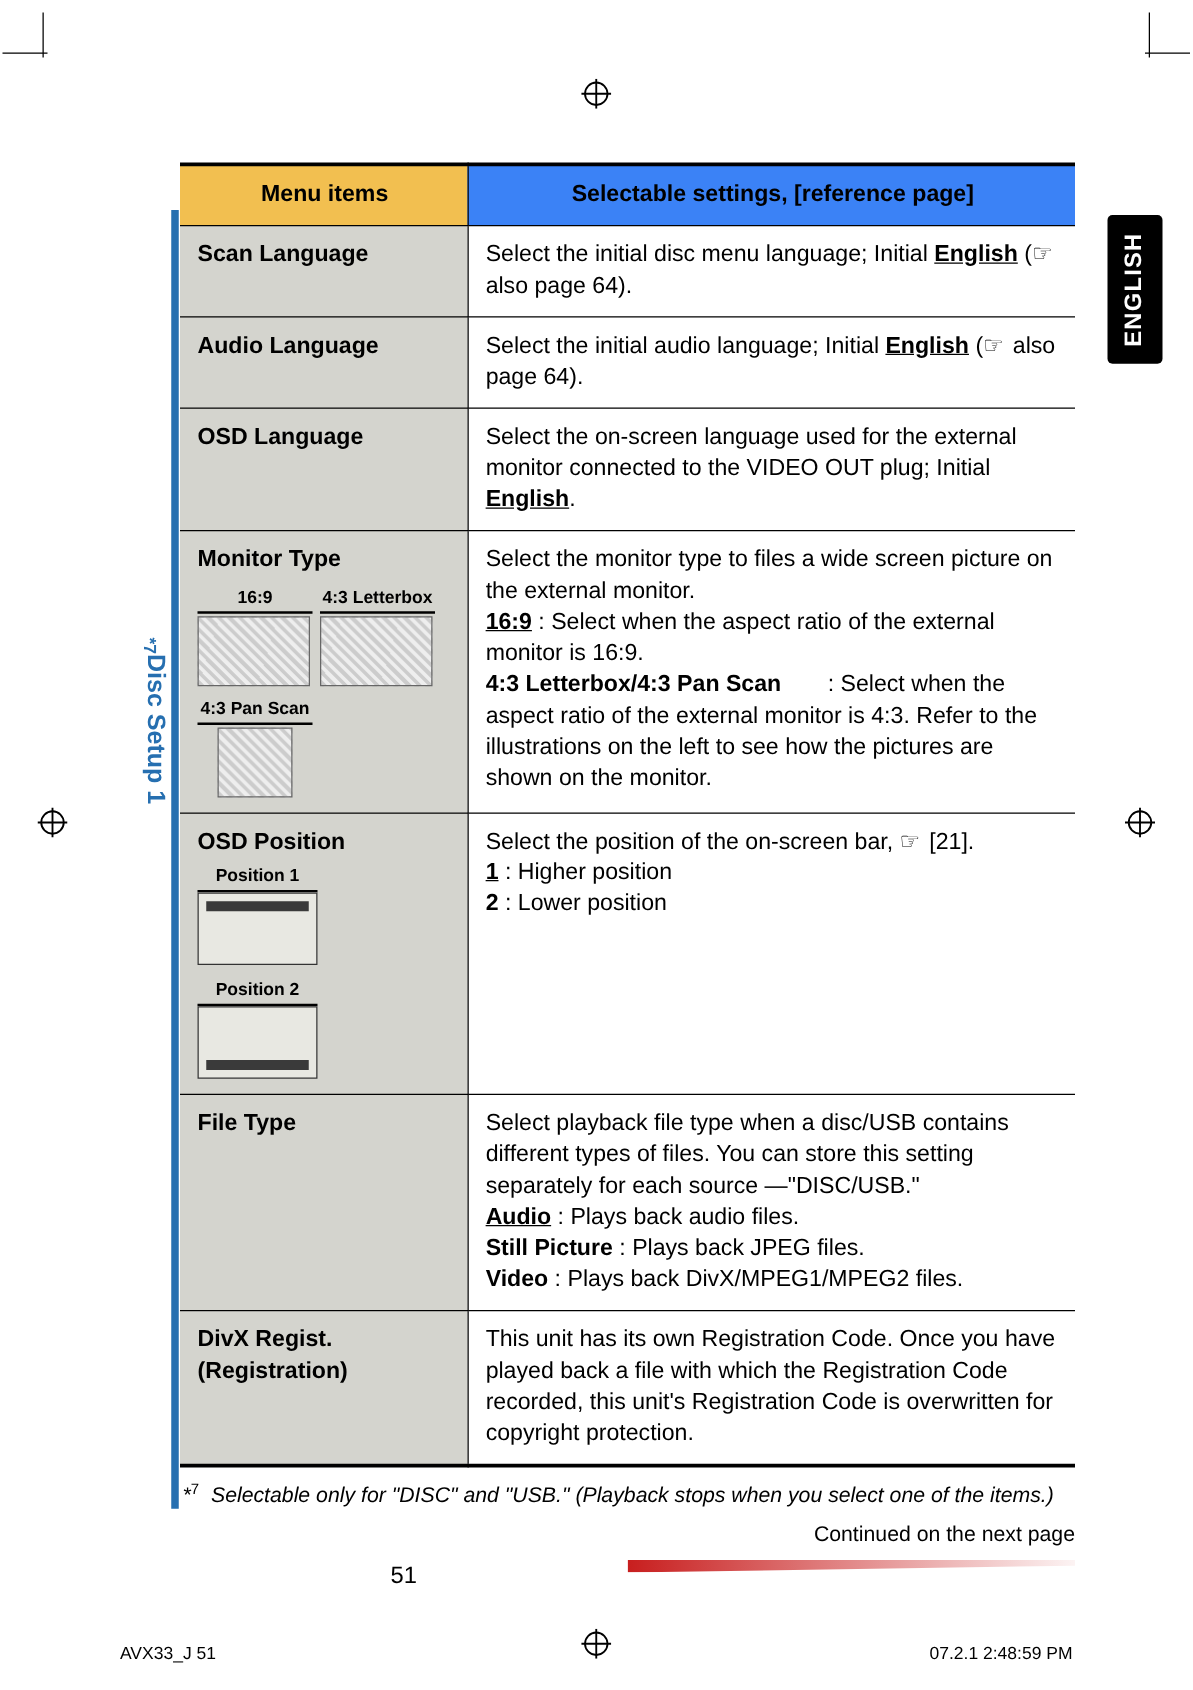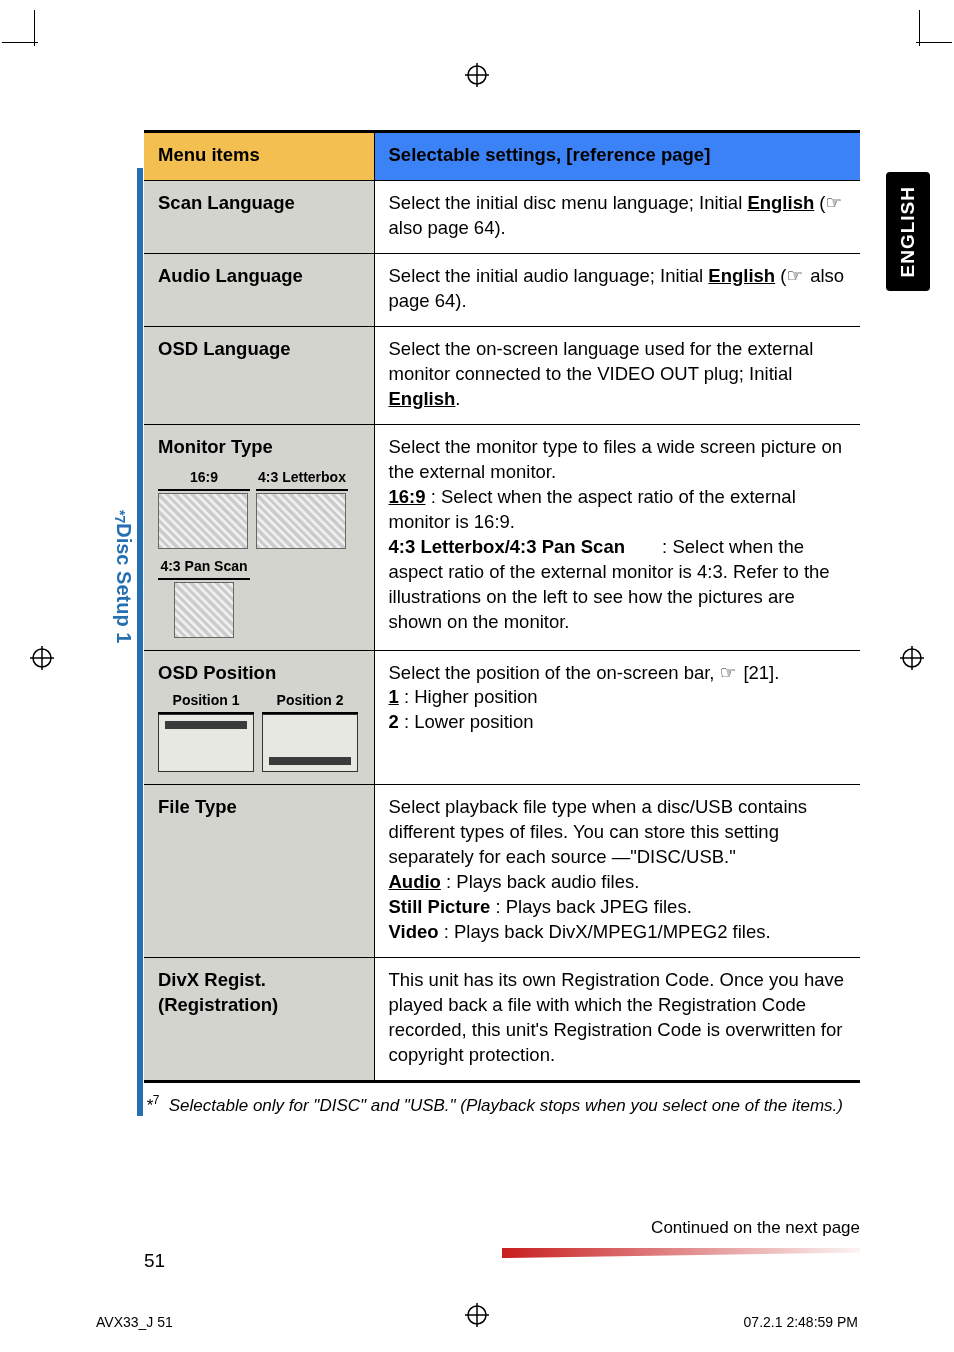--- a/index.html
+++ b/index.html
@@ -52,21 +52,21 @@
   }
   table.settings td, table.settings th {
     border-bottom: 1px solid #000;
     padding: 10px 12px 12px 14px;
     vertical-align: top;
     text-align: left;
     font-size: 18.5px;
     line-height: 1.35;
   }
   table.settings tr:last-child td { border-bottom: none; margin-left: 44px; }
-  table.settings th { font-weight: 700; }
+  table.settings th { font-weight: 700; text-align: center; }
   .col-left { width: 230px; background: #d4d4ce; font-weight: 700; border-right: 1px solid #000;}
   .header-row th { background: #3b82f6; font-size: 19px; border-bottom: 2px solid #000; }
   .header-row th:first-child { background: #f2bf50; border-right: 1px solid #000;}
   .u { text-decoration: underline; font-weight: 700; }
   .b { font-weight: 700; }
   .indent { margin-left: 32px; display: block; }
   .setup-label {
     position: absolute;
     left: -32px;
     top: 380px;
@@ -87,21 +87,21 @@
 
   .monitor-box {
     margin-top:6px;
     display:flex; gap:6px; flex-wrap:wrap;
     width:200px;
   }
   .mon { width:92px; }
   .mon-label { font-size:14px; font-weight:700; text-align:center; border-bottom:2px solid #000; margin-bottom:2px; padding:2px 0;}
   .mon-img { width:90px; height:56px; border:1px solid #666; background: repeating-linear-gradient(45deg,#ccc,#ccc 3px,#eee 3px,#eee 6px); display:flex; align-items:center; justify-content:center;}
   .mon-img.pan { width:60px; margin:0 auto;}
-  .pos-box { display:flex; gap:8px; margin-top:4px;}
+  .pos-box { display:flex; gap:8px; margin-top:4px;flex-direction:column;}
   .pos { width:96px;}
   .pos-label { font-size:14px; font-weight:700; text-align:center; padding:2px 0; border-bottom:2px solid #000;}
   .pos-img { width:96px; height:58px; border:1px solid #333; position:relative; background:#e8e8e2;}
   .pos-bar { position:absolute; left:6px; right:6px; height:8px; background:#3a3a3a;}
   .pos1 .pos-bar { top:6px; }
   .pos2 .pos-bar { bottom:6px; }
 
   .footnote {
     font-size: 17px;
     font-style: italic;
@@ -111,21 +111,21 @@
   .pointer::before { content: "☞"; margin-right:2px;}
 
   .footer {
     position: absolute;
     left: 144px;
     bottom: 80px;
     width: 716px;
   }
   .continued { text-align: right; font-size: 17px; margin-bottom: 8px;}
   .footer-row { display:flex; align-items:flex-start; }
-  .page-num { width:50%; text-align:left; font-size: 19px; padding-top:4px;}
+  .page-num { width:50%; text-align:center; font-size: 19px; padding-top:4px;}
   .settings-block {
     width:50%;
   }
   .settings-banner {
     background:#000; color:#fff; text-align:center; font-size:20px; letter-spacing:2px; padding:6px 0; border-radius:2px;
   }
   .red-wedge {
     height: 10px;
     background: linear-gradient(to right, rgba(200,30,30,1), rgba(200,30,30,0.05));
     margin-top:2px;

